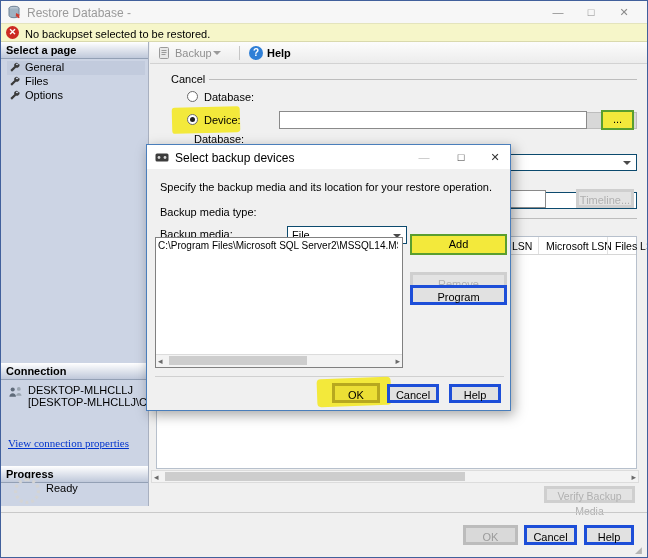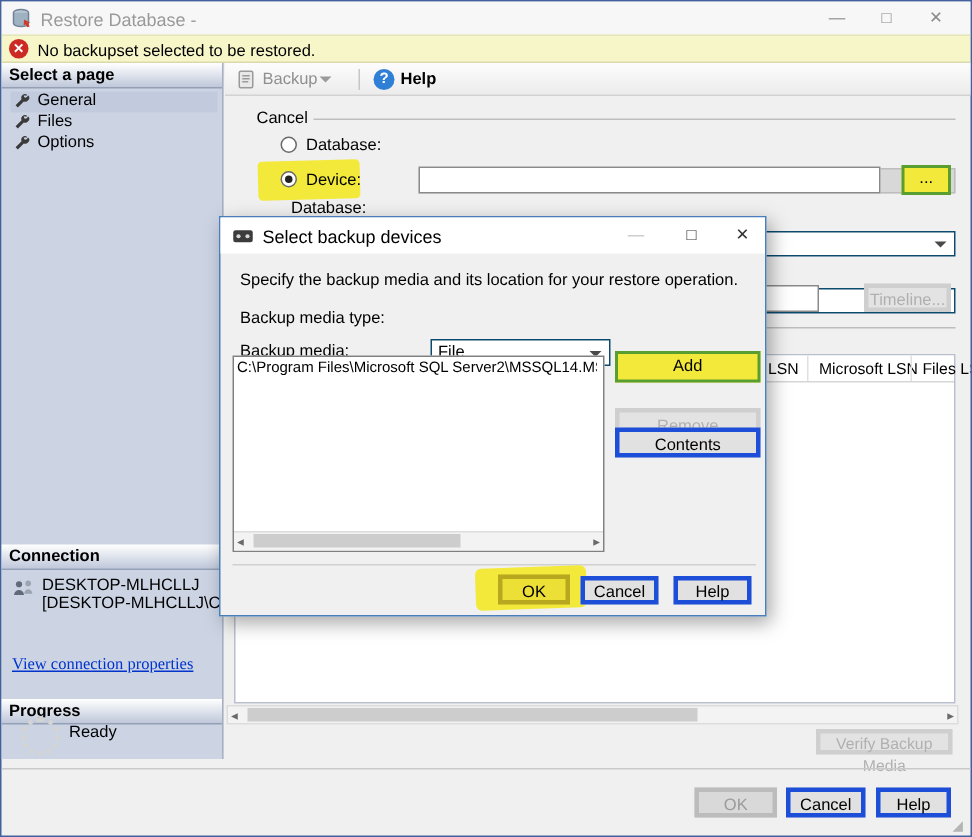--- a/index.html
+++ b/index.html
@@ -201,21 +201,21 @@
       <div class="path">C:\Program Files\Microsoft SQL Server2\MSSQL14.MSSQLSERVER\M</div>
       <div class="sbar" style="position:absolute;left:0;bottom:0;width:246px;height:13px;border:none;border-top:1px solid #dcdcdc;">
         <span class="sarrow" style="left:2px;">◂</span>
         <span class="sthumb" style="left:13px;width:138px;"></span>
         <span class="sarrow" style="right:2px;">▸</span>
       </div>
     </div>
 
     <div class="btn mbtn hlbtn" style="top:89px;height:21px;line-height:17px;">Add</div>
     <div class="btn mbtn dis" style="top:115px;line-height:18px;margin-top:12px;">Remove</div>
-    <div class="btn mbtn" style="top:140px;line-height:18px;">Contents</div>
+    <div class="btn mbtn" style="top:140px;line-height:18px;">Program</div>
 
     <div class="abs grp-line" style="left:8px;top:231px;width:349px;background:#d0d0d0;"></div>
     <div class="okblob"></div>
     <div class="abs btn" style="left:185px;top:238px;width:48px;height:20px;line-height:18px;background:#ecdf35;border-color:#b7a81f;">OK</div>
     <div class="abs btn" style="left:240px;top:239px;width:52px;height:19px;line-height:17px;">Cancel</div>
     <div class="abs btn" style="left:302px;top:239px;width:52px;height:19px;line-height:17px;">Help</div>
   </div>
 
 </div>
 

